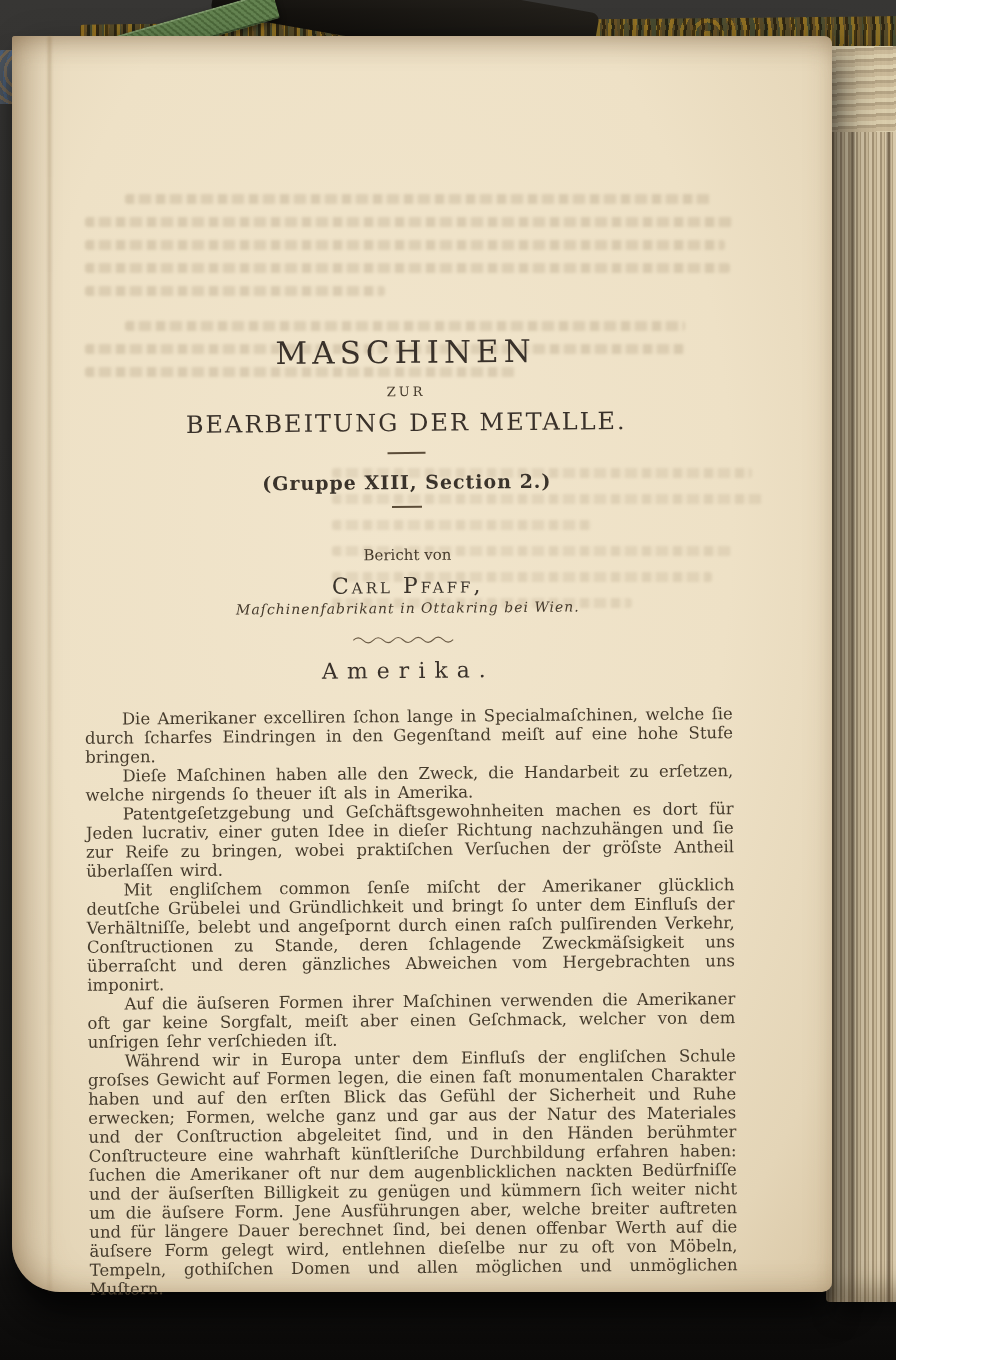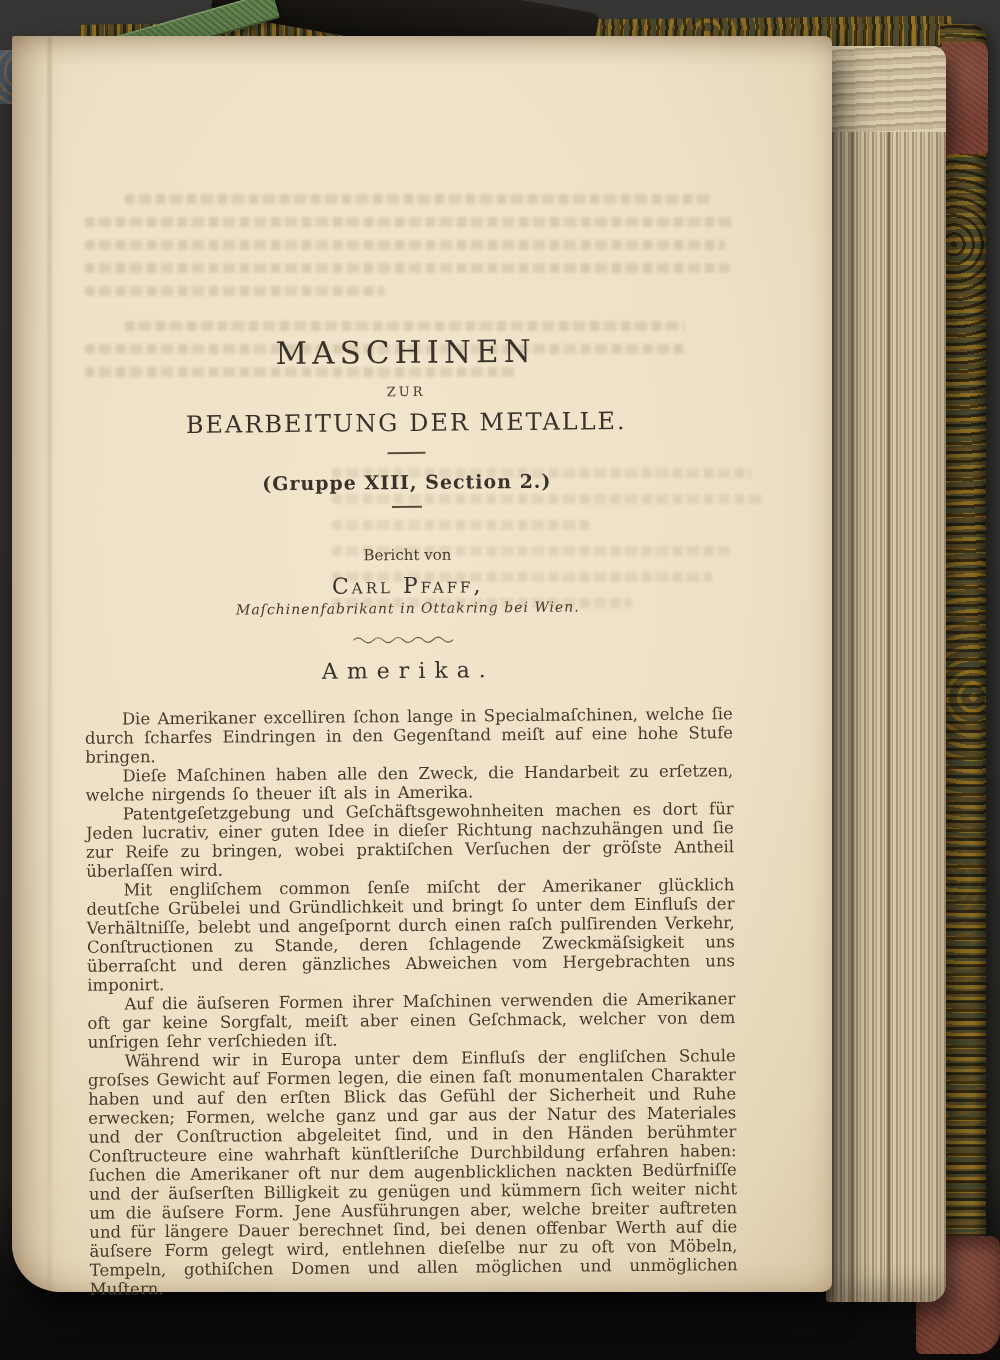--- a/index.html
+++ b/index.html
@@ -4,21 +4,21 @@
 <style>
   :root{
     --background:#2f2e2c; --paper:#eee1c6; --ink:#44392b;
     --ribbon-green:#5d7d47; --leather-red:#7c4336;
     --marble-base:#564a28; --marble-amber:#bb8c1f; --fore-edge:#c6b493;
   }
   *{box-sizing:border-box;}
   html,body{margin:0;padding:0;}
   body{width:1000px;height:1360px;overflow:hidden;
        font-family:"DejaVu Serif","Liberation Serif",serif;}
-  .scene{position:relative;width:1000px;height:1360px;overflow:hidden;
+  .scene{position:relative;width:896px;height:1360px;overflow:hidden;
     background:linear-gradient(180deg,#373634 0%,#302f2d 55%,#262522 86%,#121110 94%,#0b0a09 100%);}
 
   
   .marble{
     background-color:var(--marble-base,#564a28);
     background-image:
       repeating-radial-gradient(circle at 30% 18%, rgba(18,14,6,.6) 0 3px, transparent 3px 9px),
       repeating-radial-gradient(circle at 72% 55%, rgba(187,140,31,.55) 0 4px, transparent 4px 12px),
       repeating-radial-gradient(circle at 48% 88%, rgba(56,74,56,.5) 0 5px, transparent 5px 14px),
       repeating-radial-gradient(circle at 12% 70%, rgba(122,88,34,.5) 0 4px, transparent 4px 11px);

